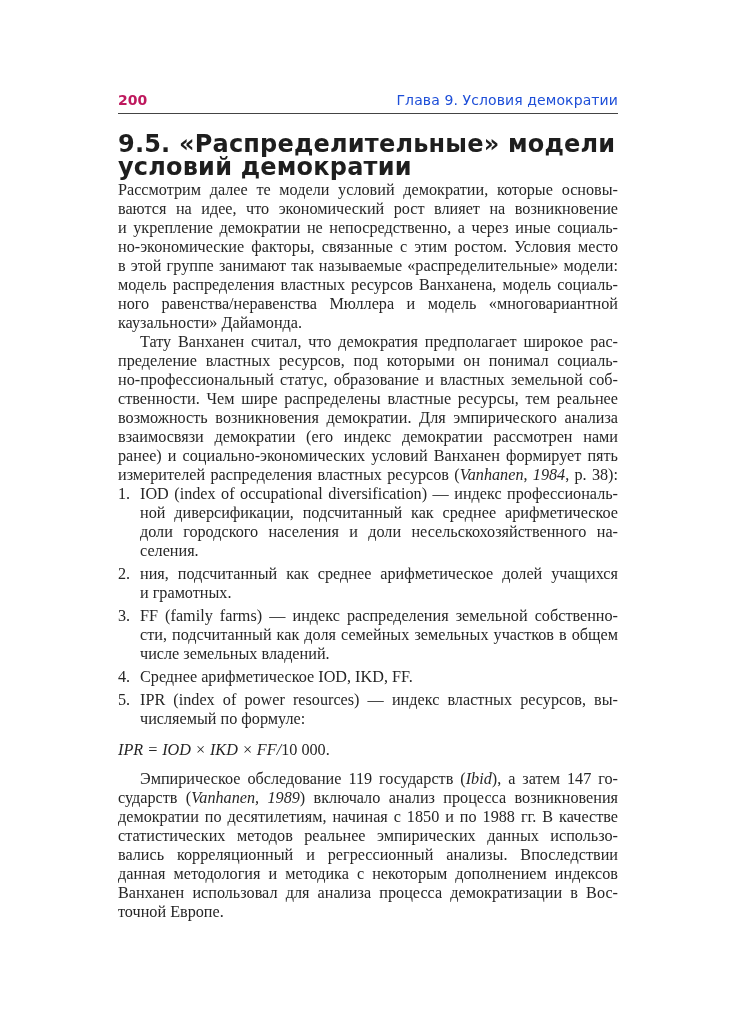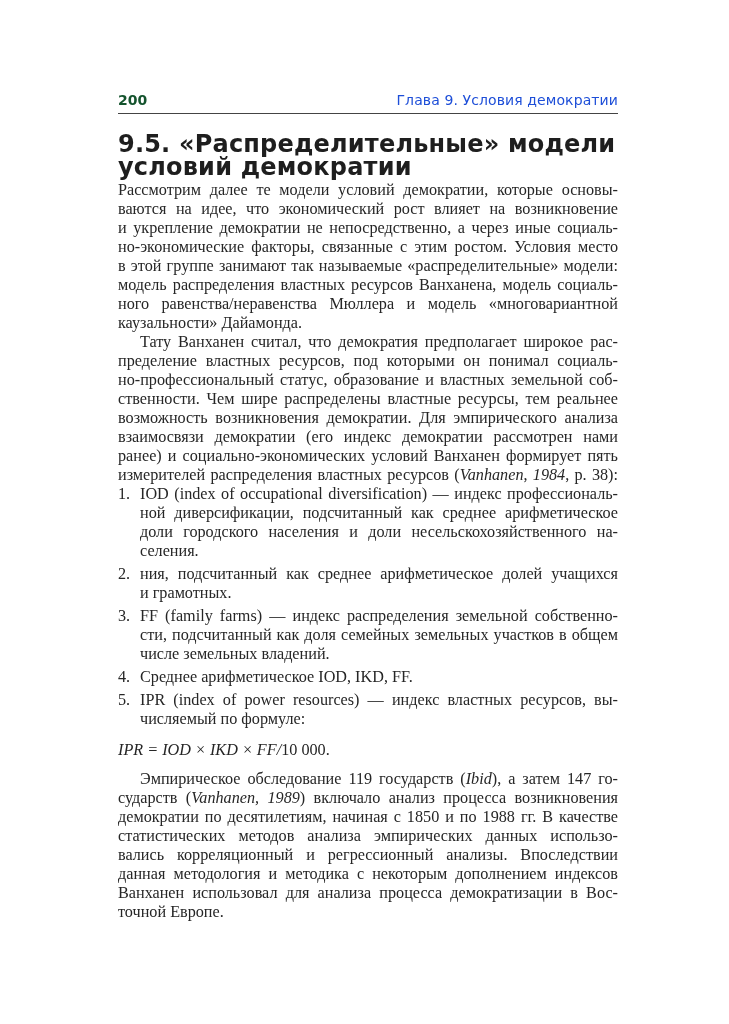--- a/index.html
+++ b/index.html
@@ -7,21 +7,21 @@
       width: 729px; height: 1024px; background: #ffffff;
       position: relative; overflow: hidden;
       color: #262626;
       font-family: "Liberation Serif", "DejaVu Serif", serif;
     }
     .page { position: absolute; left: 118px; top: 92px; width: 500px; }
     .running-head {
       display: flex; justify-content: space-between; align-items: baseline;
       border-bottom: 1.5px solid #444; padding-bottom: 3px; height: 18px;
     }
-    .page-number { font-family: "DejaVu Sans", sans-serif; font-weight: bold; font-size: 14px; color: #14532d; }
+    .page-number { font-family: "DejaVu Sans", sans-serif; font-weight: bold; font-size: 14px; color: #be185d; }
     .chapter-title { font-family: "DejaVu Sans", sans-serif; font-size: 14px; color: #1d4ed8; letter-spacing: 0.1px; }
     .section-title {
       margin-top: 19px; font-family: "DejaVu Sans", sans-serif; font-weight: bold;
       font-size: 24px; line-height: 23px; color: #1e1e1e; letter-spacing: 0.2px;
     }
     .body-text { margin-top: 2px; font-size: 16.2px; line-height: 19px; }
     .line { display: block; white-space: nowrap; text-align: justify; text-align-last: justify; height: 19px; }
     .line.last { text-align-last: left; }
     .line.indent { padding-left: 22px; }
     .list-item { position: relative; padding-left: 22px; }
@@ -105,21 +105,21 @@
     </div>
 
     <div class="formula">
       <span>IPR = IOD × IKD × FF/</span><span class="up">10 000.</span>
     </div>
 
     <div>
       <span class="line indent"><span>Эмпирическое обследование 119 государств (</span><i>Ibid</i><span>), а затем 147 го-</span></span>
       <span class="line"><span>сударств (</span><i>Vanhanen, 1989</i><span>) включало анализ процесса возникновения</span></span>
       <span class="line">демократии по десятилетиям, начиная с 1850 и по 1988 гг. В качестве</span>
-      <span class="line">статистических методов анализа эмпирических данных использо-</span>
+      <span class="line">статистических методов реальнее эмпирических данных использо-</span>
       <span class="line">вались корреляционный и регрессионный анализы. Впоследствии</span>
       <span class="line">данная методология и методика с некоторым дополнением индексов</span>
       <span class="line">Ванханен использовал для анализа процесса демократизации в Вос-</span>
       <span class="line last">точной Европе.</span>
     </div>
 
   </div>
 </div>
 
 </body></html>

